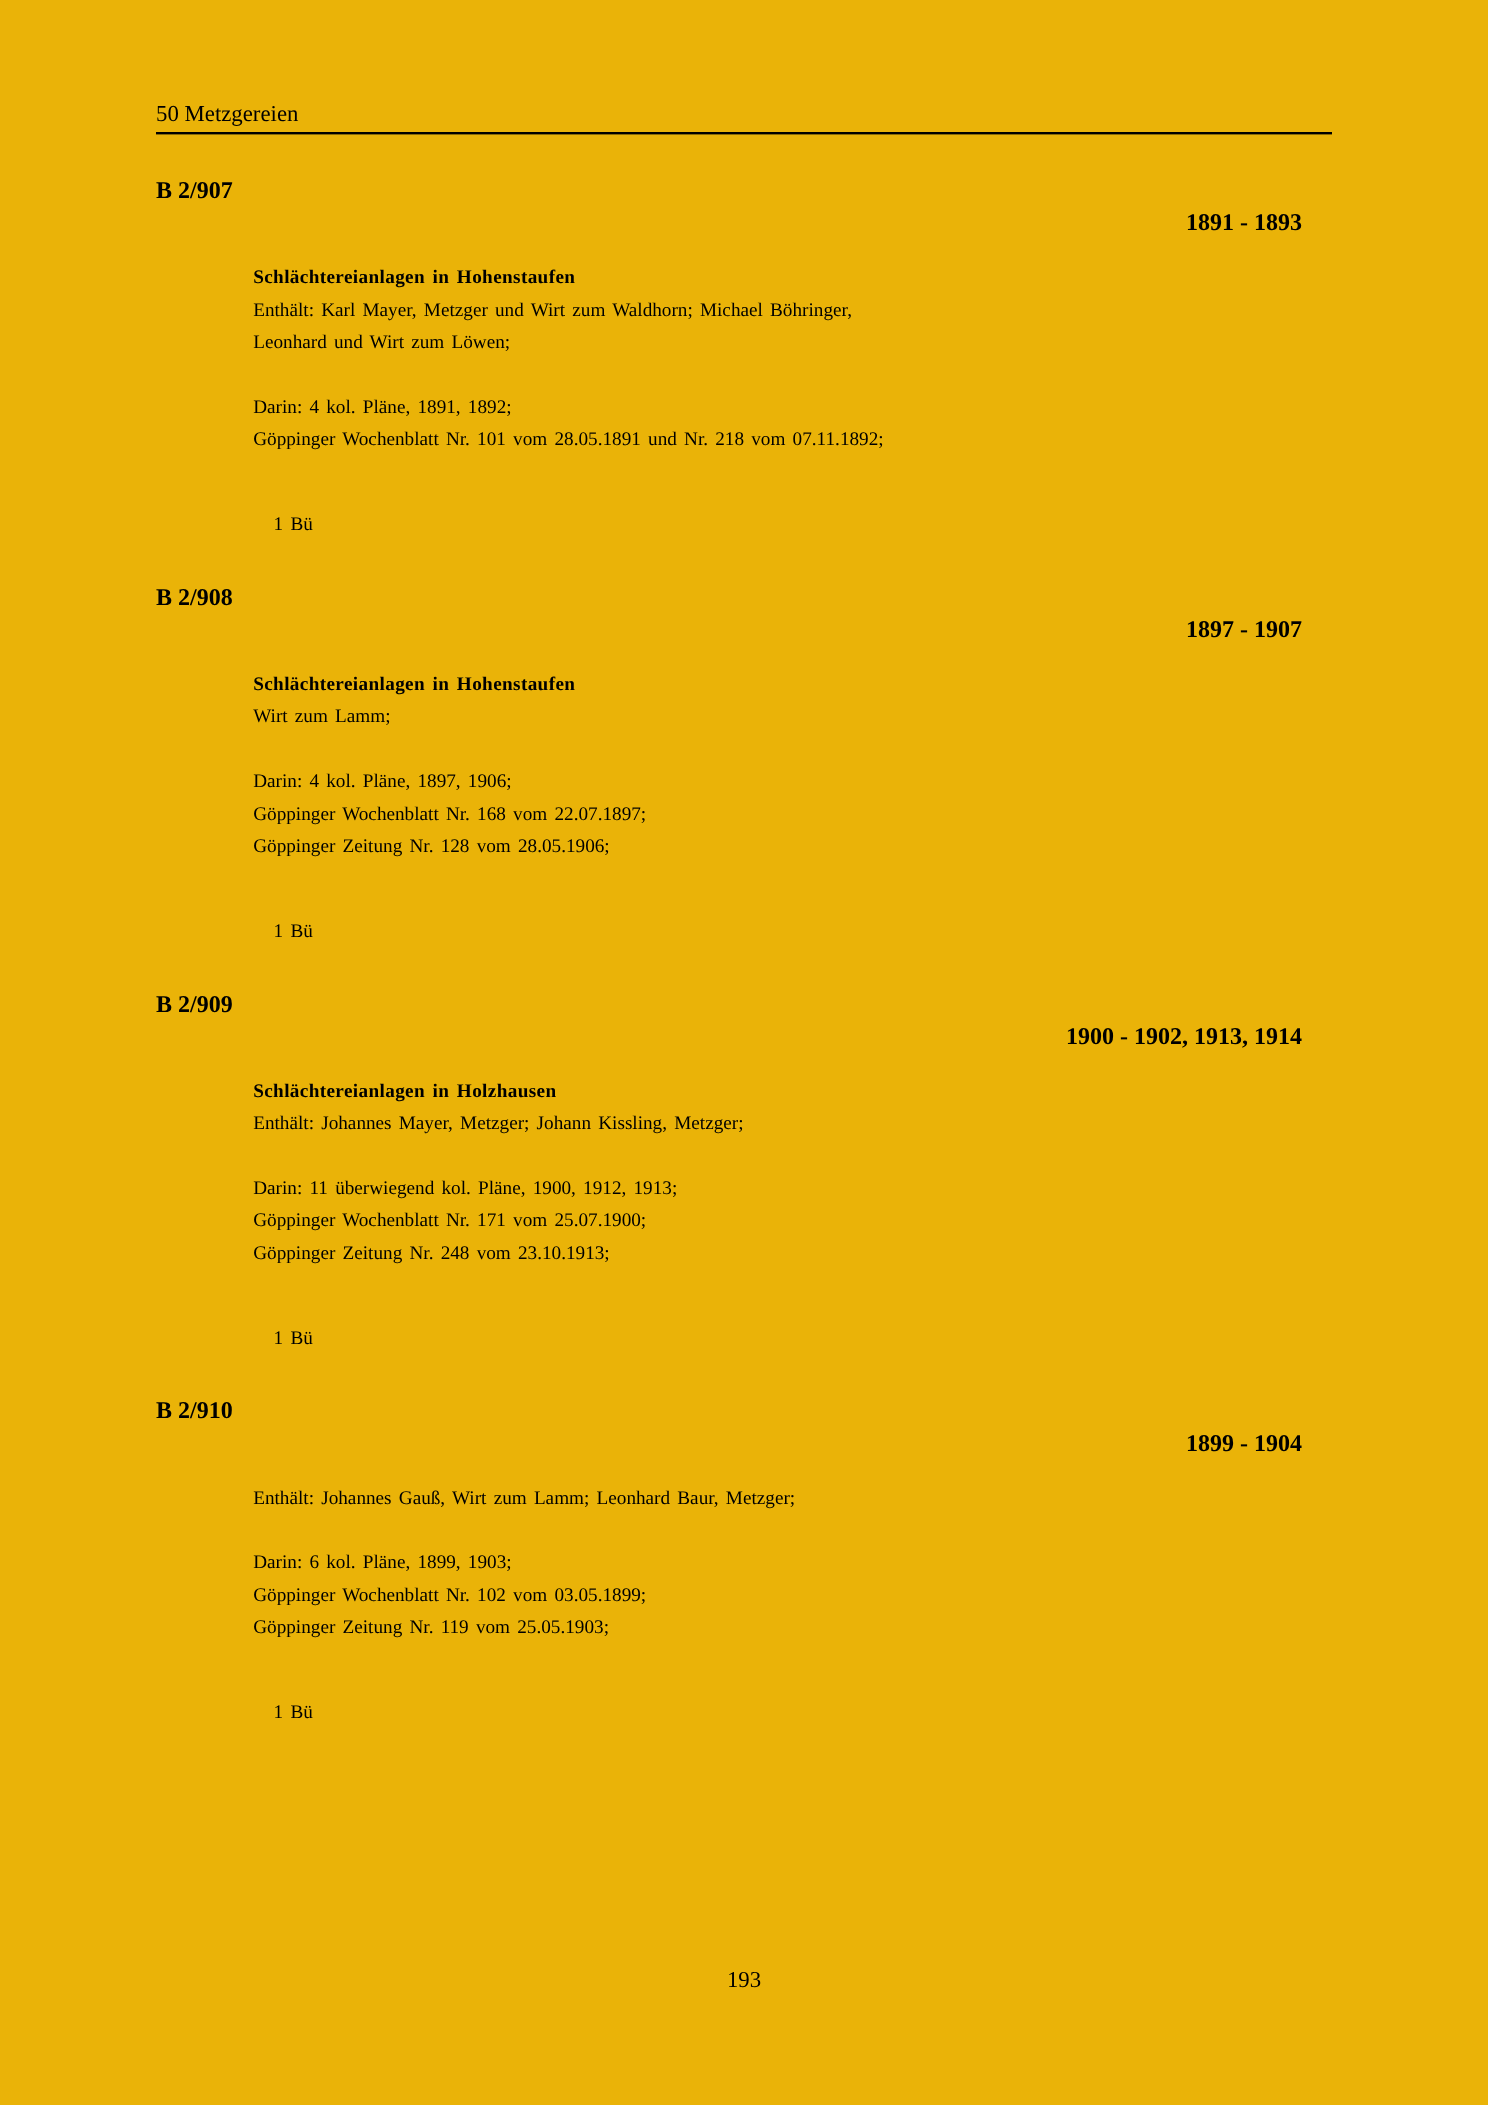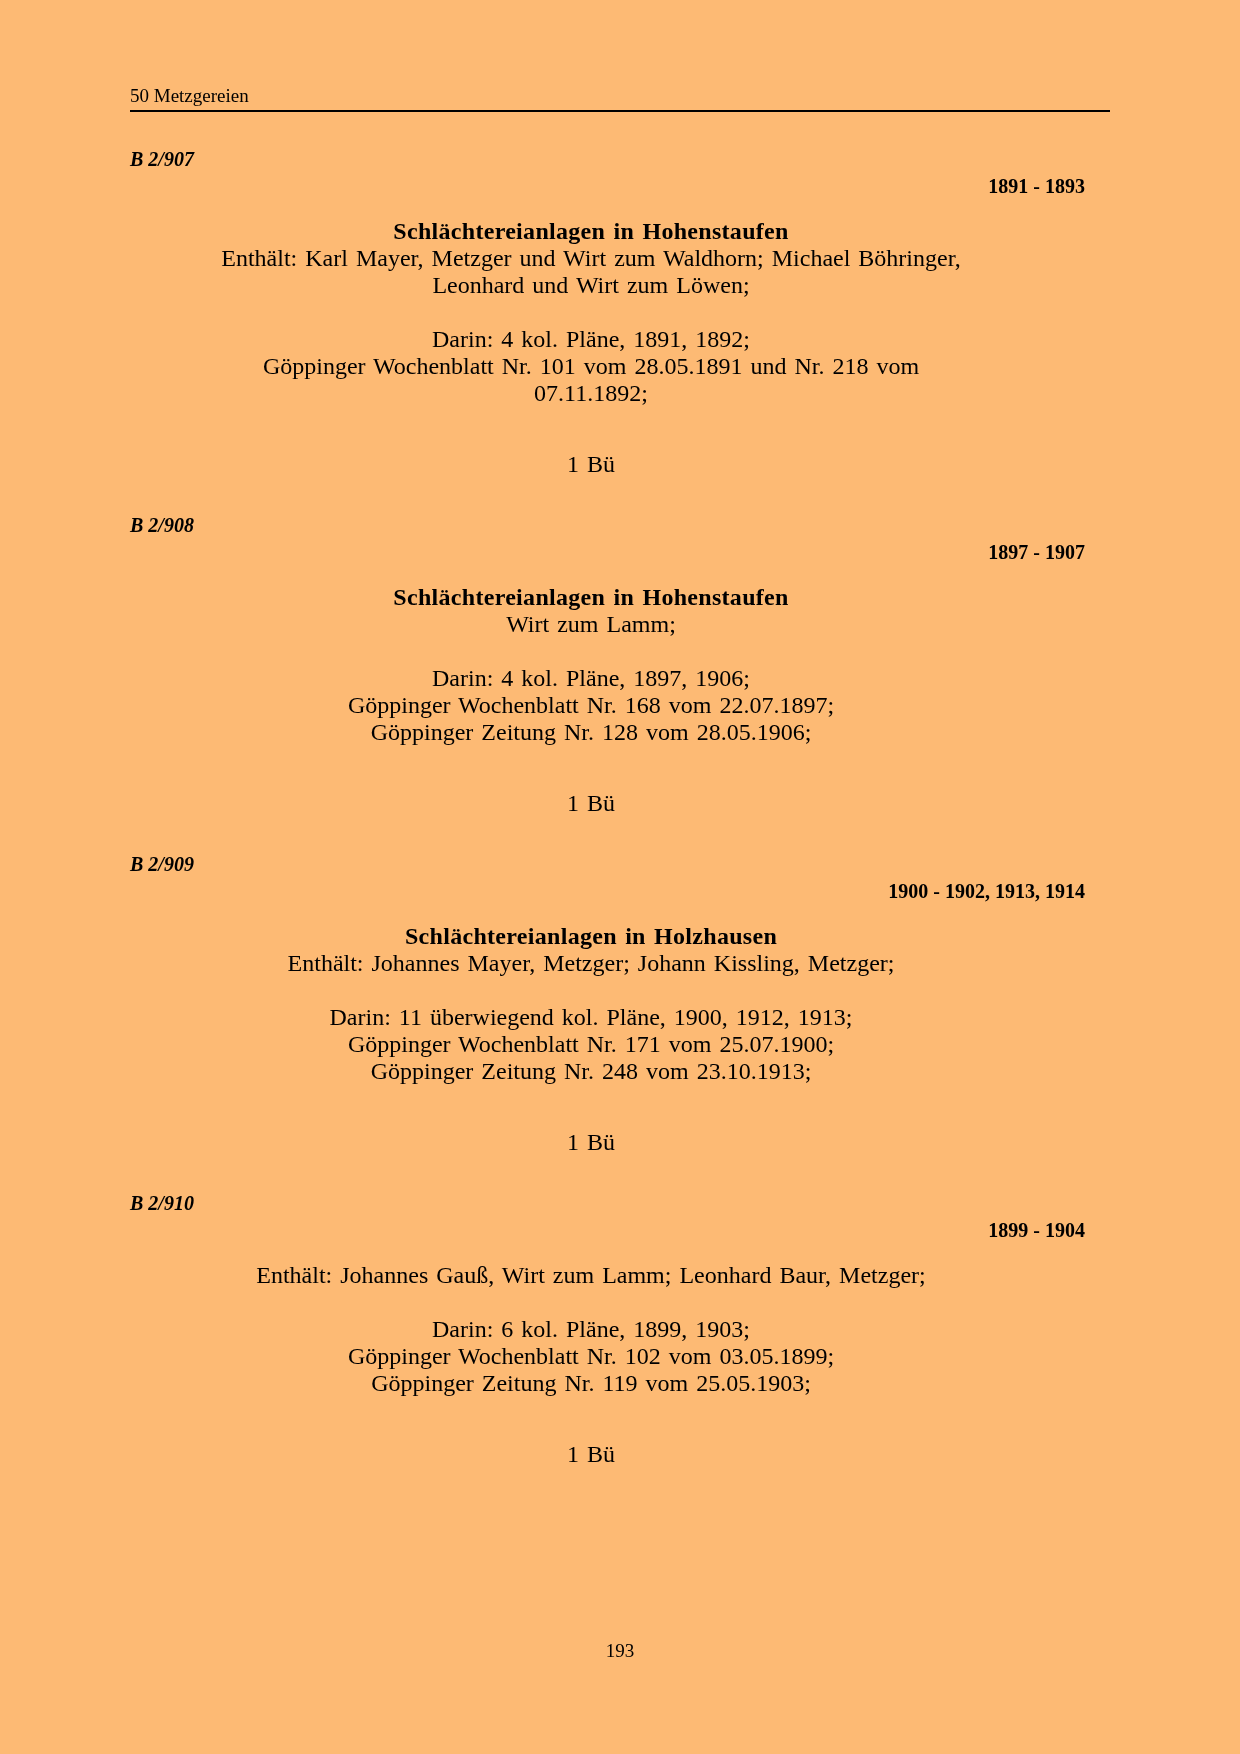--- a/index.html
+++ b/index.html
@@ -4,21 +4,21 @@
 <style>
   html, body {
     margin: 0;
     padding: 0;
     background: #ffffff;
   }
   .page {
     position: relative;
     width: 1240px;
     height: 1754px;
-    background: #fdba74;
+    background: #eab308;
     color: #000000;
     font-family: "Liberation Serif", "DejaVu Serif", serif;
     box-sizing: border-box;
     overflow: hidden;
   }
   .content {
     padding: 85px 130px 0 130px;
   }
   .running-header {
     font-size: 19px;
@@ -31,38 +31,36 @@
     margin: 3px 0 0 0;
   }
   .entry {
     margin-top: 34px;
   }
   .entry-id {
     font-size: 20px;
     font-weight: bold;
     line-height: 27px;
     margin: 0;
-    font-style: italic;
   }
   .entry-year {
     font-size: 20px;
     line-height: 27px;
     text-align: right;
     padding-right: 25px;
     margin: 0;
     font-weight: bold;
   }
   .entry-body {
     margin-left: 81px;
     margin-top: 18px;
-    font-size: 24px;
+    font-size: 16px;
     line-height: 27px;
     word-spacing: 2px;
     max-width: 760px;
-    text-align: center;
   }
   .entry-title {
     font-weight: bold;
     letter-spacing: 0.3px;
   }
   .text-line {
     margin: 0;
   }
   .block-gap {
     height: 27px;

